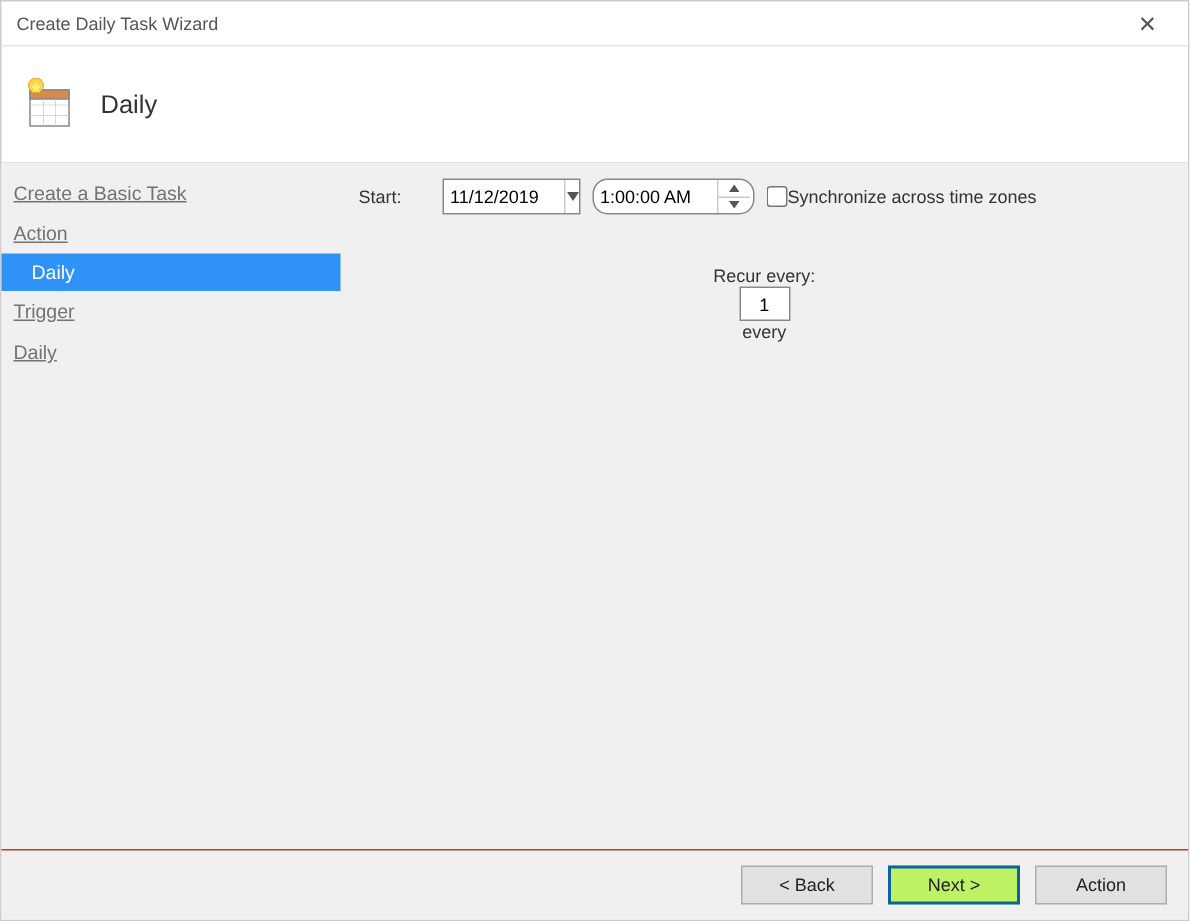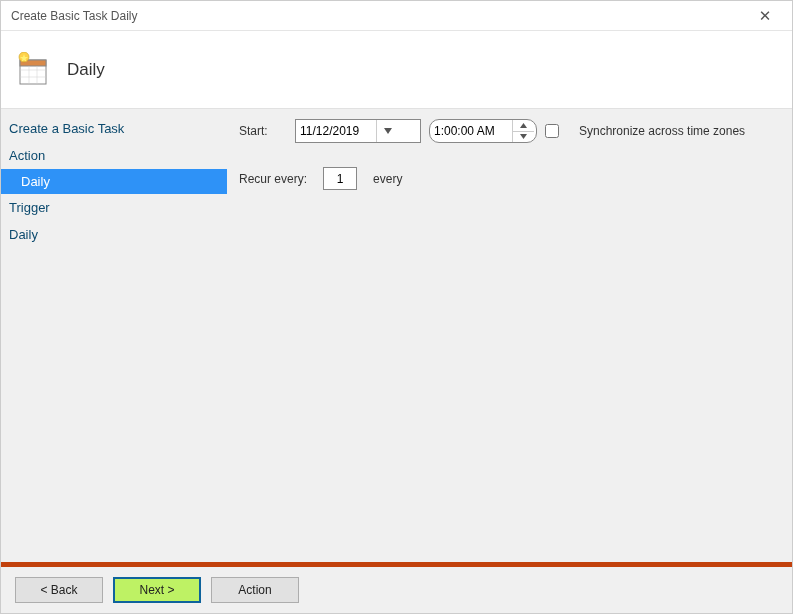--- a/index.html
+++ b/index.html
@@ -62,53 +62,54 @@
       background: #f0f0f0;
     }
     .sidebar {
       width: 226px;
       padding-top: 6px;
     }
     .sidebar .nav-item {
       padding: 6px 8px;
       font-size: 13px;
       cursor: pointer;
-      color: #0c4a6e;
+      color: #737373;
+      text-decoration: underline;
     }
     .sidebar .nav-subitem {
       padding: 5px 8px 5px 20px;
       font-size: 13px;
       cursor: pointer;
     }
     .sidebar .selected {
       background: #2e92f7;
       color: #fff;
     }
     .main {
       flex: 1;
       padding: 10px 12px;
     }
     .row {
       display: flex;
       align-items: center;
       gap: 8px;
-      margin-bottom: 24px;
+      margin-bottom: 34px;
     }
     .row .label {
       width: 48px;
     }
     .date-field, .time-field {
       border: 1px solid #888;
       background: #fff;
       height: 24px;
       display: flex;
       align-items: center;
       font-size: 12px;
     }
-    .date-field { width: 126px; }
+    .date-field { width: 92px; }
     .date-field input, .time-field input {
       border: none;
       outline: none;
       font-size: 12px;
       padding: 0 4px;
       height: 100%;
       background: transparent;
     }
     .date-field input { width: 80px; }
     .date-field .dropdown-btn {
@@ -135,45 +136,47 @@
       display: flex;
       align-items: center;
       justify-content: center;
       cursor: pointer;
     }
     .time-field .spinner .spin-btn:first-child { border-bottom: 1px solid #ccc; }
     .time-field .spinner svg { width: 7px; height: 5px; }
     .checkbox-wrap {
       display: flex;
       align-items: center;
-      gap: 20px;
+      gap: 0;
       cursor: pointer;
     }
     .checkbox-wrap input[type="checkbox"] {
       width: 14px;
       height: 14px;
       margin: 0;
     }
     .recur-row {
       display: flex;
       align-items: center;
-      gap: 16px;
+      gap: 0;
+      flex-direction: column;
     }
     .recur-row input.num {
       width: 34px;
       height: 23px;
       border: 1px solid #888;
       text-align: center;
       font-size: 12px;
       outline: none;
     }
     .footer {
-      border-top: 5px solid #c2410c;
+      border-top: 1px solid #c2410c;
       padding: 10px 14px;
       display: flex;
+      justify-content: flex-end;
       gap: 10px;
       background: #f0f0f0;
     }
     .btn {
       min-width: 88px;
       height: 26px;
       border: 1px solid #adadad;
       background: #e1e1e1;
       cursor: pointer;
       font-size: 12px;
@@ -184,21 +187,21 @@
       border: 2px solid #0e639c;
       background: #bef264;
     }
   </style>
 </head>
 <body>
 
 <div class="window">
 
   <div class="titlebar">
-    <span class="title">Create Basic Task Daily</span>
+    <span class="title">Create Daily Task Wizard</span>
     <span class="close">✕</span>
   </div>
 
   <div class="header">
     <div class="icon-wrap">
       <svg viewBox="0 0 36 36" width="36" height="36">
         <rect x="5" y="8" width="26" height="24" fill="#fff" stroke="#888" stroke-width="1"></rect>
         <rect x="5" y="8" width="26" height="6" fill="#d88a4a" stroke="#888" stroke-width="1"></rect>
         <circle cx="9" cy="5" r="5" fill="#ffd24a" stroke="#caa022" stroke-width="0.6"></circle>
         <path d="M9 2 L10 5 L13 5 L10.5 7 L11.5 10 L9 8 L6.5 10 L7.5 7 L5 5 L8 5 Z" fill="#fff176"></path>

